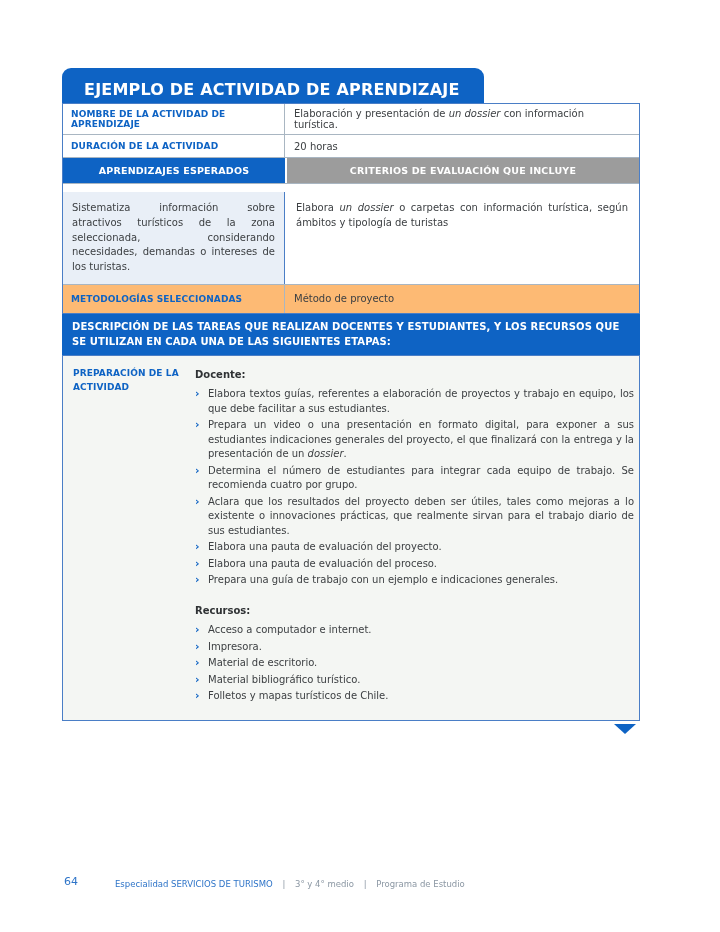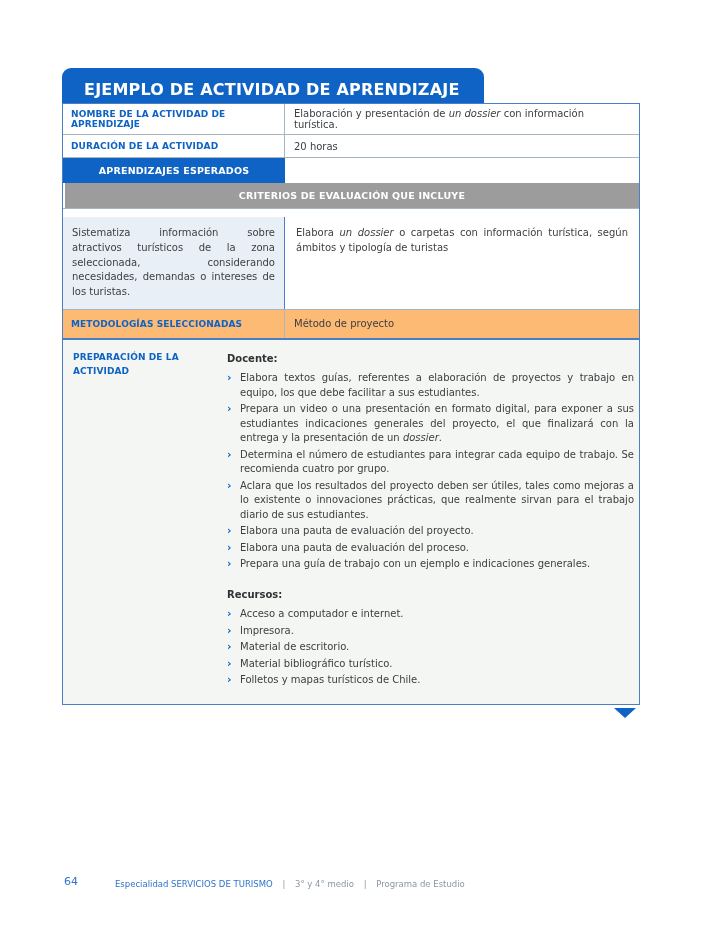--- a/index.html
+++ b/index.html
@@ -34,21 +34,21 @@
   .info{border:1px solid var(--blue-border);}
   .row{display:flex;border-bottom:1px solid var(--line-gray);background:#fff;}
   .row:last-child{border-bottom:none;}
   .lbl{
     width:222px;min-height:22px;padding:4px 8px;
     color:var(--blue);font-weight:bold;font-size:9px;
     border-right:1px solid var(--line-gray);
     display:flex;align-items:center;letter-spacing:.1px;
   }
   .val{flex:1;padding:4px 9px;font-size:10px;display:flex;align-items:center;}
-  .hdr-row{display:flex;border-bottom:1px solid var(--line-gray);flex-direction:column;}
+  .hdr-row{display:flex;border-bottom:1px solid var(--line-gray);}
   .hdr-left{
     width:222px;background:var(--blue);color:#fff;
     font-size:9.5px;font-weight:bold;text-align:center;
     padding:7px 4px;letter-spacing:.2px;
   }
   .hdr-right{
     flex:1;background:var(--gray-hdr);color:#fff;
     font-size:9.5px;font-weight:bold;text-align:center;
     padding:7px 4px;border-left:2px solid #fff;letter-spacing:.2px;
   }
@@ -65,21 +65,20 @@
     font-size:10px;font-weight:bold;line-height:1.5;
     padding:5px 10px 6px 10px;letter-spacing:.1px;
   }
   .box{
     border:1px solid var(--blue-border);
     background:var(--box-bg);
     min-height:317px;
     display:flex;
     padding:11px 5px 14px 10px;
     position:relative;
-    gap:32px;
   }
   .stage{
     width:110px;flex-shrink:0;
     color:var(--blue);font-weight:bold;font-size:9px;line-height:1.55;
     letter-spacing:.1px;
   }
   .stage-content{flex:1;padding-left:12px;font-size:10px;line-height:1.45;}
   .heading{font-weight:bold;color:#2f3234;margin:1px 0 5px 0;}
   .heading.recursos{margin-top:16px;}
   .bullet{display:flex;margin-bottom:2px;}
@@ -144,20 +143,21 @@
     </div>
 
     <div class="row met-row">
       <div class="lbl">METODOLOGÍAS SELECCIONADAS</div>
       <div class="val">
         <span>Método de proyecto</span>
       </div>
     </div>
   </div>
 
+  <div class="banner">DESCRIPCIÓN DE LAS TAREAS QUE REALIZAN DOCENTES Y ESTUDIANTES, Y LOS RECURSOS QUE SE UTILIZAN EN CADA UNA DE LAS SIGUIENTES ETAPAS:</div>
 
   <div class="box">
     <div class="stage">PREPARACIÓN DE LA ACTIVIDAD</div>
     <div class="stage-content">
 
       <div class="heading">Docente:</div>
 
       <div class="bullet">
         <span class="mark">›</span>
         <div class="btxt">Elabora textos guías, referentes a elaboración de proyectos y trabajo en equipo, los que debe facilitar a sus estudiantes.</div>

